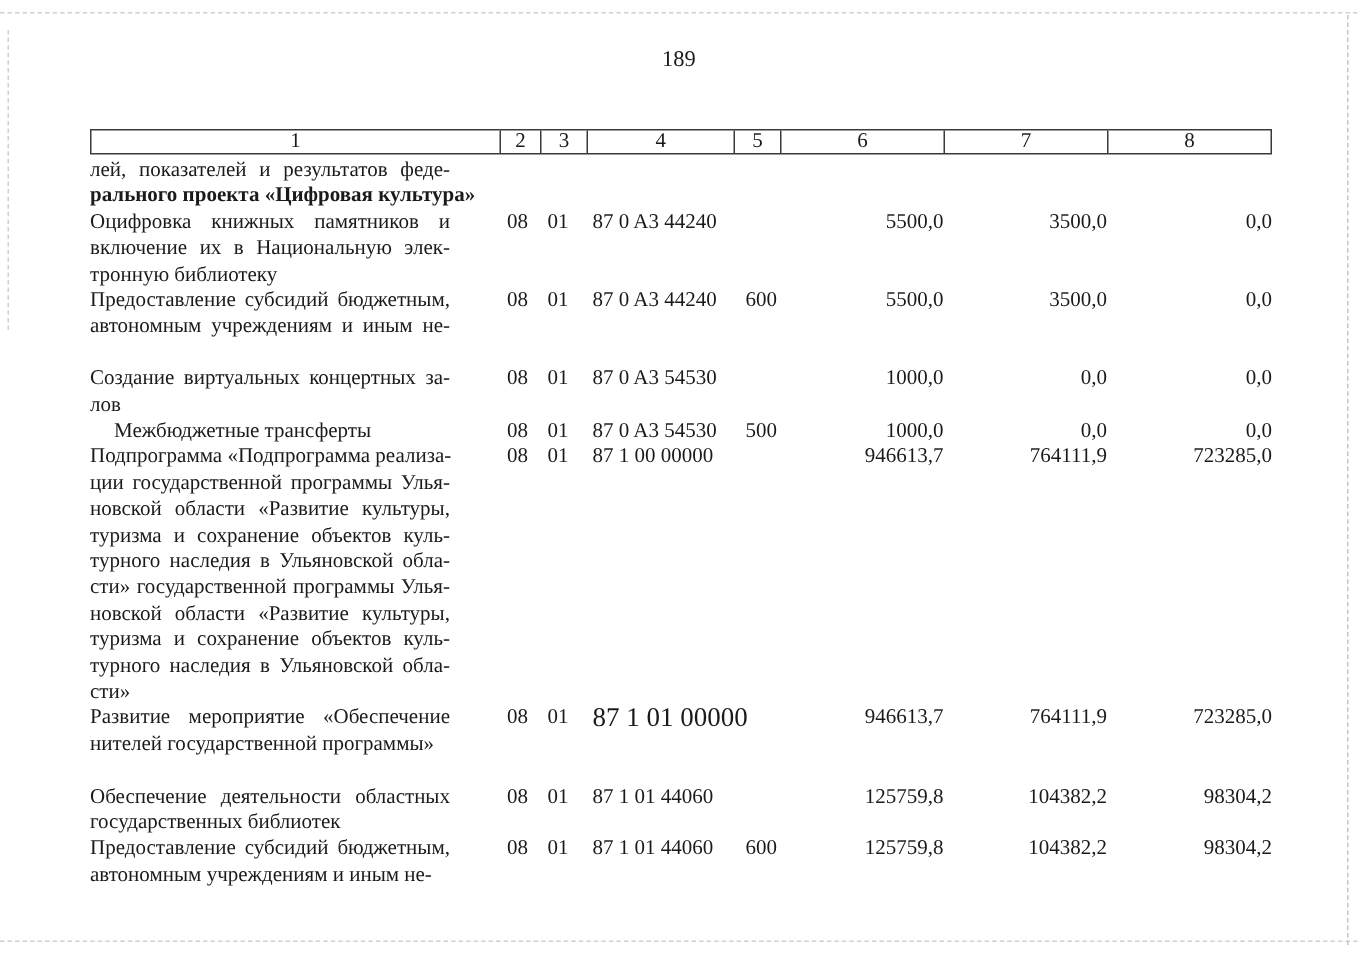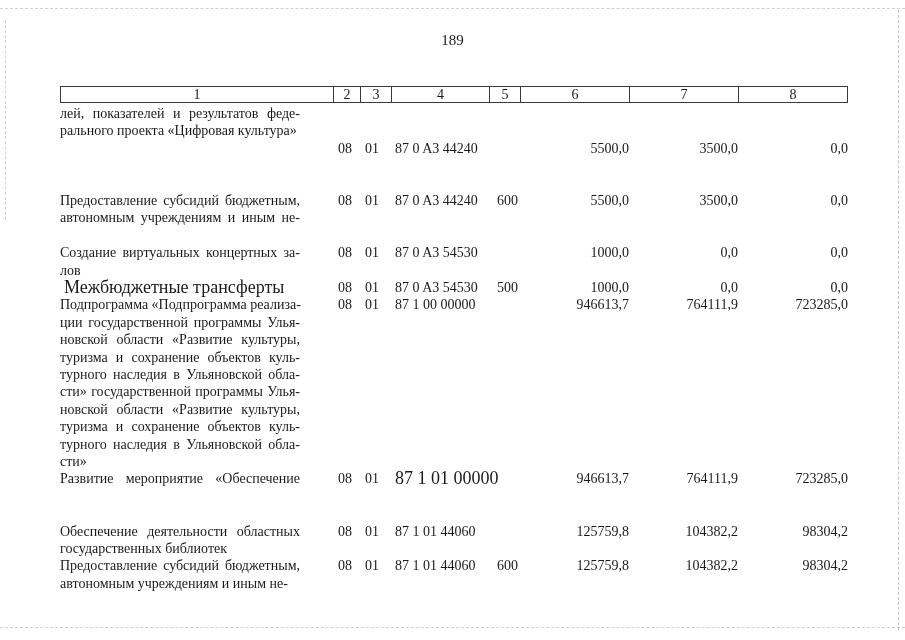--- a/index.html
+++ b/index.html
@@ -47,31 +47,36 @@
   <div class="hcell" style="width:31px">5</div>
   <div class="hcell" style="width:109px">6</div>
   <div class="hcell" style="width:109px">7</div>
   <div class="hcell" style="width:108px">8</div>
 </div>
 
 <div class="rows" id="rows">
     <div style="position: absolute; top: 0px; left: 0px; width: 790px; height: 34.8px;">
       <div style="position: absolute; left: 0px; top: 0px; width: 240px; font-size: 14px; line-height: 17.4px;">
         <div class="c1-line" style="text-align: justify; text-align-last: justify; white-space: nowrap; overflow: visible;">лей, показателей и результатов феде-</div>
-        <div class="c1-line" style="text-align: justify; text-align-last: left; white-space: nowrap; overflow: visible;">рального проекта «Цифровая культура»</div>
+        <div class="c1-line" style="text-align: justify; text-align-last: left; white-space: nowrap; overflow: visible; font-weight: bold;">рального проекта «Цифровая культура»</div>
       </div>
       <div style="position: absolute; top: 0px; font-size: 14px; line-height: 17.4px; white-space: nowrap; left: 278px;"></div>
       <div style="position: absolute; top: 0px; font-size: 14px; line-height: 17.4px; white-space: nowrap; left: 305px;"></div>
       <div style="position: absolute; top: 0px; font-size: 14px; line-height: 17.4px; white-space: nowrap; left: 335px;"></div>
       <div style="position: absolute; top: 0px; font-size: 14px; line-height: 17.4px; white-space: nowrap; left: 437px;"></div>
       <div style="position: absolute; top: 0px; font-size: 14px; line-height: 17.4px; white-space: nowrap; right: 221px;"></div>
       <div style="position: absolute; top: 0px; font-size: 14px; line-height: 17.4px; white-space: nowrap; right: 112px;"></div>
       <div style="position: absolute; top: 0px; font-size: 14px; line-height: 17.4px; white-space: nowrap; right: 2px;"></div>
     </div>
     <div style="position: absolute; top: 34.8px; left: 0px; width: 790px; height: 52.2px;">
+      <div style="position: absolute; left: 0px; top: 0px; width: 240px; font-size: 14px; line-height: 17.4px;">
+        <div class="c1-line" style="text-align: justify; text-align-last: justify; white-space: nowrap; overflow: visible;">Оцифровка книжных памятников и</div>
+        <div class="c1-line" style="text-align: justify; text-align-last: justify; white-space: nowrap; overflow: visible;">включение их в Национальную элек-</div>
+        <div class="c1-line" style="text-align: justify; text-align-last: left; white-space: nowrap; overflow: visible;">тронную библиотеку</div>
+      </div>
       <div style="position: absolute; top: 0px; font-size: 14px; line-height: 17.4px; white-space: nowrap; left: 278px;">08</div>
       <div style="position: absolute; top: 0px; font-size: 14px; line-height: 17.4px; white-space: nowrap; left: 305px;">01</div>
       <div style="position: absolute; top: 0px; font-size: 14px; line-height: 17.4px; white-space: nowrap; left: 335px;">87 0 A3 44240</div>
       <div style="position: absolute; top: 0px; font-size: 14px; line-height: 17.4px; white-space: nowrap; left: 437px;"></div>
       <div style="position: absolute; top: 0px; font-size: 14px; line-height: 17.4px; white-space: nowrap; right: 221px;">5500,0</div>
       <div style="position: absolute; top: 0px; font-size: 14px; line-height: 17.4px; white-space: nowrap; right: 112px;">3500,0</div>
       <div style="position: absolute; top: 0px; font-size: 14px; line-height: 17.4px; white-space: nowrap; right: 2px;">0,0</div>
     </div>
     <div style="position: absolute; top: 87px; left: 0px; width: 790px; height: 52.2px;">
       <div style="position: absolute; left: 0px; top: 0px; width: 240px; font-size: 14px; line-height: 17.4px;">
@@ -93,21 +98,21 @@
       </div>
       <div style="position: absolute; top: 0px; font-size: 14px; line-height: 17.4px; white-space: nowrap; left: 278px;">08</div>
       <div style="position: absolute; top: 0px; font-size: 14px; line-height: 17.4px; white-space: nowrap; left: 305px;">01</div>
       <div style="position: absolute; top: 0px; font-size: 14px; line-height: 17.4px; white-space: nowrap; left: 335px;">87 0 A3 54530</div>
       <div style="position: absolute; top: 0px; font-size: 14px; line-height: 17.4px; white-space: nowrap; left: 437px;"></div>
       <div style="position: absolute; top: 0px; font-size: 14px; line-height: 17.4px; white-space: nowrap; right: 221px;">1000,0</div>
       <div style="position: absolute; top: 0px; font-size: 14px; line-height: 17.4px; white-space: nowrap; right: 112px;">0,0</div>
       <div style="position: absolute; top: 0px; font-size: 14px; line-height: 17.4px; white-space: nowrap; right: 2px;">0,0</div>
     </div>
     <div style="position: absolute; top: 174px; left: 0px; width: 790px; height: 17.4px;">
-      <div style="position: absolute; left: 4px; top: 0px; width: 240px; font-size: 18px; line-height: 17.4px;">
+      <div style="position: absolute; left: 16px; top: 0px; width: 240px; font-size: 14px; line-height: 17.4px;">
         <div class="c1-line" style="text-align: justify; text-align-last: left; white-space: nowrap; overflow: visible;">Межбюджетные трансферты</div>
       </div>
       <div style="position: absolute; top: 0px; font-size: 14px; line-height: 17.4px; white-space: nowrap; left: 278px;">08</div>
       <div style="position: absolute; top: 0px; font-size: 14px; line-height: 17.4px; white-space: nowrap; left: 305px;">01</div>
       <div style="position: absolute; top: 0px; font-size: 14px; line-height: 17.4px; white-space: nowrap; left: 335px;">87 0 A3 54530</div>
       <div style="position: absolute; top: 0px; font-size: 14px; line-height: 17.4px; white-space: nowrap; left: 437px;">500</div>
       <div style="position: absolute; top: 0px; font-size: 14px; line-height: 17.4px; white-space: nowrap; right: 221px;">1000,0</div>
       <div style="position: absolute; top: 0px; font-size: 14px; line-height: 17.4px; white-space: nowrap; right: 112px;">0,0</div>
       <div style="position: absolute; top: 0px; font-size: 14px; line-height: 17.4px; white-space: nowrap; right: 2px;">0,0</div>
     </div>
@@ -128,20 +133,21 @@
       <div style="position: absolute; top: 0px; font-size: 14px; line-height: 17.4px; white-space: nowrap; left: 305px;">01</div>
       <div style="position: absolute; top: 0px; font-size: 14px; line-height: 17.4px; white-space: nowrap; left: 335px;">87 1 00 00000</div>
       <div style="position: absolute; top: 0px; font-size: 14px; line-height: 17.4px; white-space: nowrap; left: 437px;"></div>
       <div style="position: absolute; top: 0px; font-size: 14px; line-height: 17.4px; white-space: nowrap; right: 221px;">946613,7</div>
       <div style="position: absolute; top: 0px; font-size: 14px; line-height: 17.4px; white-space: nowrap; right: 112px;">764111,9</div>
       <div style="position: absolute; top: 0px; font-size: 14px; line-height: 17.4px; white-space: nowrap; right: 2px;">723285,0</div>
     </div>
     <div style="position: absolute; top: 365.4px; left: 0px; width: 790px; height: 52.2px;">
       <div style="position: absolute; left: 0px; top: 0px; width: 240px; font-size: 14px; line-height: 17.4px;">
         <div class="c1-line" style="text-align: justify; text-align-last: justify; white-space: nowrap; overflow: visible;">Развитие мероприятие «Обеспечение</div>
+        <div class="c1-line" style="text-align: justify; text-align-last: left; white-space: nowrap; overflow: visible;">нителей государственной программы»</div>
       </div>
       <div style="position: absolute; top: 0px; font-size: 14px; line-height: 17.4px; white-space: nowrap; left: 278px;">08</div>
       <div style="position: absolute; top: 0px; font-size: 14px; line-height: 17.4px; white-space: nowrap; left: 305px;">01</div>
       <div style="position: absolute; top: 0px; font-size: 18px; line-height: 17.4px; white-space: nowrap; left: 335px;">87 1 01 00000</div>
       <div style="position: absolute; top: 0px; font-size: 14px; line-height: 17.4px; white-space: nowrap; left: 437px;"></div>
       <div style="position: absolute; top: 0px; font-size: 14px; line-height: 17.4px; white-space: nowrap; right: 221px;">946613,7</div>
       <div style="position: absolute; top: 0px; font-size: 14px; line-height: 17.4px; white-space: nowrap; right: 112px;">764111,9</div>
       <div style="position: absolute; top: 0px; font-size: 14px; line-height: 17.4px; white-space: nowrap; right: 2px;">723285,0</div>
     </div>
     <div style="position: absolute; top: 417.6px; left: 0px; width: 790px; height: 34.8px;">

